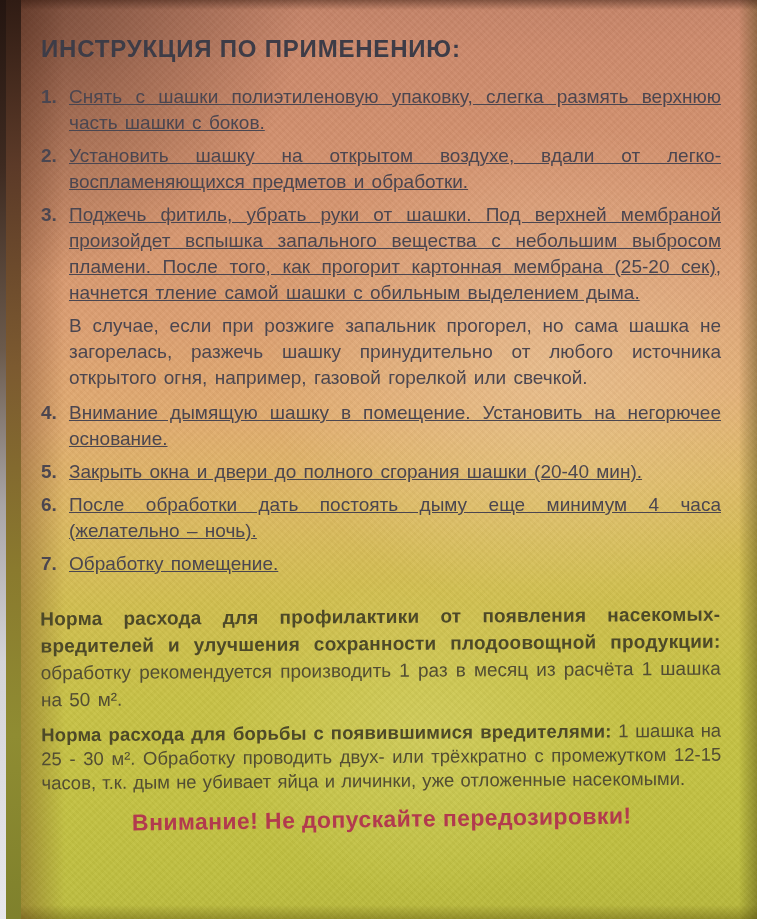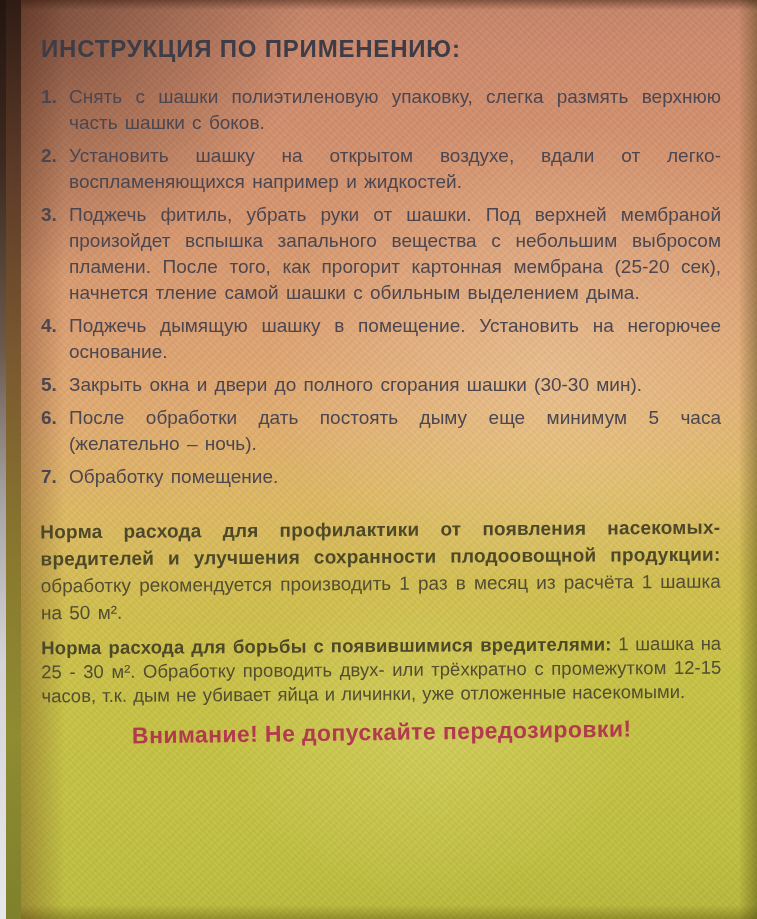--- a/index.html
+++ b/index.html
@@ -61,21 +61,21 @@
     position: absolute; left: 41px; right: 36px; top: 34px;
     color: #4b4650;
   }
   .title {
     font-size: 24px; font-weight: bold; letter-spacing: 0.8px;
     color: #3d3c47; margin: 0 0 20px 0; line-height: 30px;
   }
   .steps { font-size: 19px; line-height: 26px; word-spacing: 2px; }
   .step { display: flex; margin-bottom: 7px; }
   .step .num { flex: none; width: 28px; font-weight: bold; }
-  .step .txt { flex: 1; text-align: justify; }
+  .step .txt { flex: 1; text-align: justify; text-decoration: underline; }
   .note {
     margin: 3px 0 9px 28px; text-align: justify;
     font-size: 19px; line-height: 26px; word-spacing: 2px;
   }
   .dosage-block { margin-top: 26px; color: #524d33; transform: rotate(-0.4deg); }
   .dosage1 {
     margin: 0 0 10px 0; font-size: 19px; line-height: 27px;
     text-align: justify; word-spacing: 2px;
   }
   .dosage2 {
@@ -103,37 +103,38 @@
   <div class="content">
     <h1 class="title">ИНСТРУКЦИЯ ПО ПРИМЕНЕНИЮ:</h1>
 
     <div class="steps">
       <div class="step">
         <span class="num">1.</span>
         <span class="txt">Снять с шашки полиэтиленовую упаковку, слегка размять верхнюю часть шашки с боков.</span>
       </div>
       <div class="step">
         <span class="num">2.</span>
-        <span class="txt">Установить шашку на открытом воздухе, вдали от легко-воспламеняющихся например и жидкостей.</span>
+        <span class="txt">Установить шашку на открытом воздухе, вдали от легко-воспламеняющихся предметов и обработки.</span>
       </div>
       <div class="step">
         <span class="num">3.</span>
         <span class="txt">Поджечь фитиль, убрать руки от шашки. Под верхней мембраной произойдет вспышка запального вещества с небольшим выбросом пламени. После того, как прогорит картонная мембрана (25-20 сек), начнется тление самой шашки с обильным выделением дыма.</span>
       </div>
+      <p class="note">В случае, если при розжиге запальник прогорел, но сама шашка не загорелась, разжечь шашку принудительно от любого источника открытого огня, например, газовой горелкой или свечкой.</p>
       <div class="step">
         <span class="num">4.</span>
-        <span class="txt">Поджечь дымящую шашку в помещение. Установить на негорючее основание.</span>
+        <span class="txt">Внимание дымящую шашку в помещение. Установить на негорючее основание.</span>
       </div>
       <div class="step">
         <span class="num">5.</span>
-        <span class="txt">Закрыть окна и двери до полного сгорания шашки (30-30 мин).</span>
+        <span class="txt">Закрыть окна и двери до полного сгорания шашки (20-40 мин).</span>
       </div>
       <div class="step">
         <span class="num">6.</span>
-        <span class="txt">После обработки дать постоять дыму еще минимум 5 часа (желательно – ночь).</span>
+        <span class="txt">После обработки дать постоять дыму еще минимум 4 часа (желательно – ночь).</span>
       </div>
       <div class="step">
         <span class="num">7.</span>
         <span class="txt">Обработку помещение.</span>
       </div>
     </div>
 
     <div class="dosage-block">
       <p class="dosage1"><b>Норма расхода для профилактики от появления насекомых-вредителей и улучшения сохранности плодоовощной продукции:</b><span> обработку рекомендуется производить 1 раз в месяц из расчёта 1 шашка на 50 м².</span></p>
       <p class="dosage2"><b>Норма расхода для борьбы с появившимися вредителями:</b><span> 1 шашка на 25 - 30 м². Обработку проводить двух- или трёхкратно с промежутком 12-15 часов, т.к. дым не убивает яйца и личинки, уже отложенные насекомыми.</span></p>

